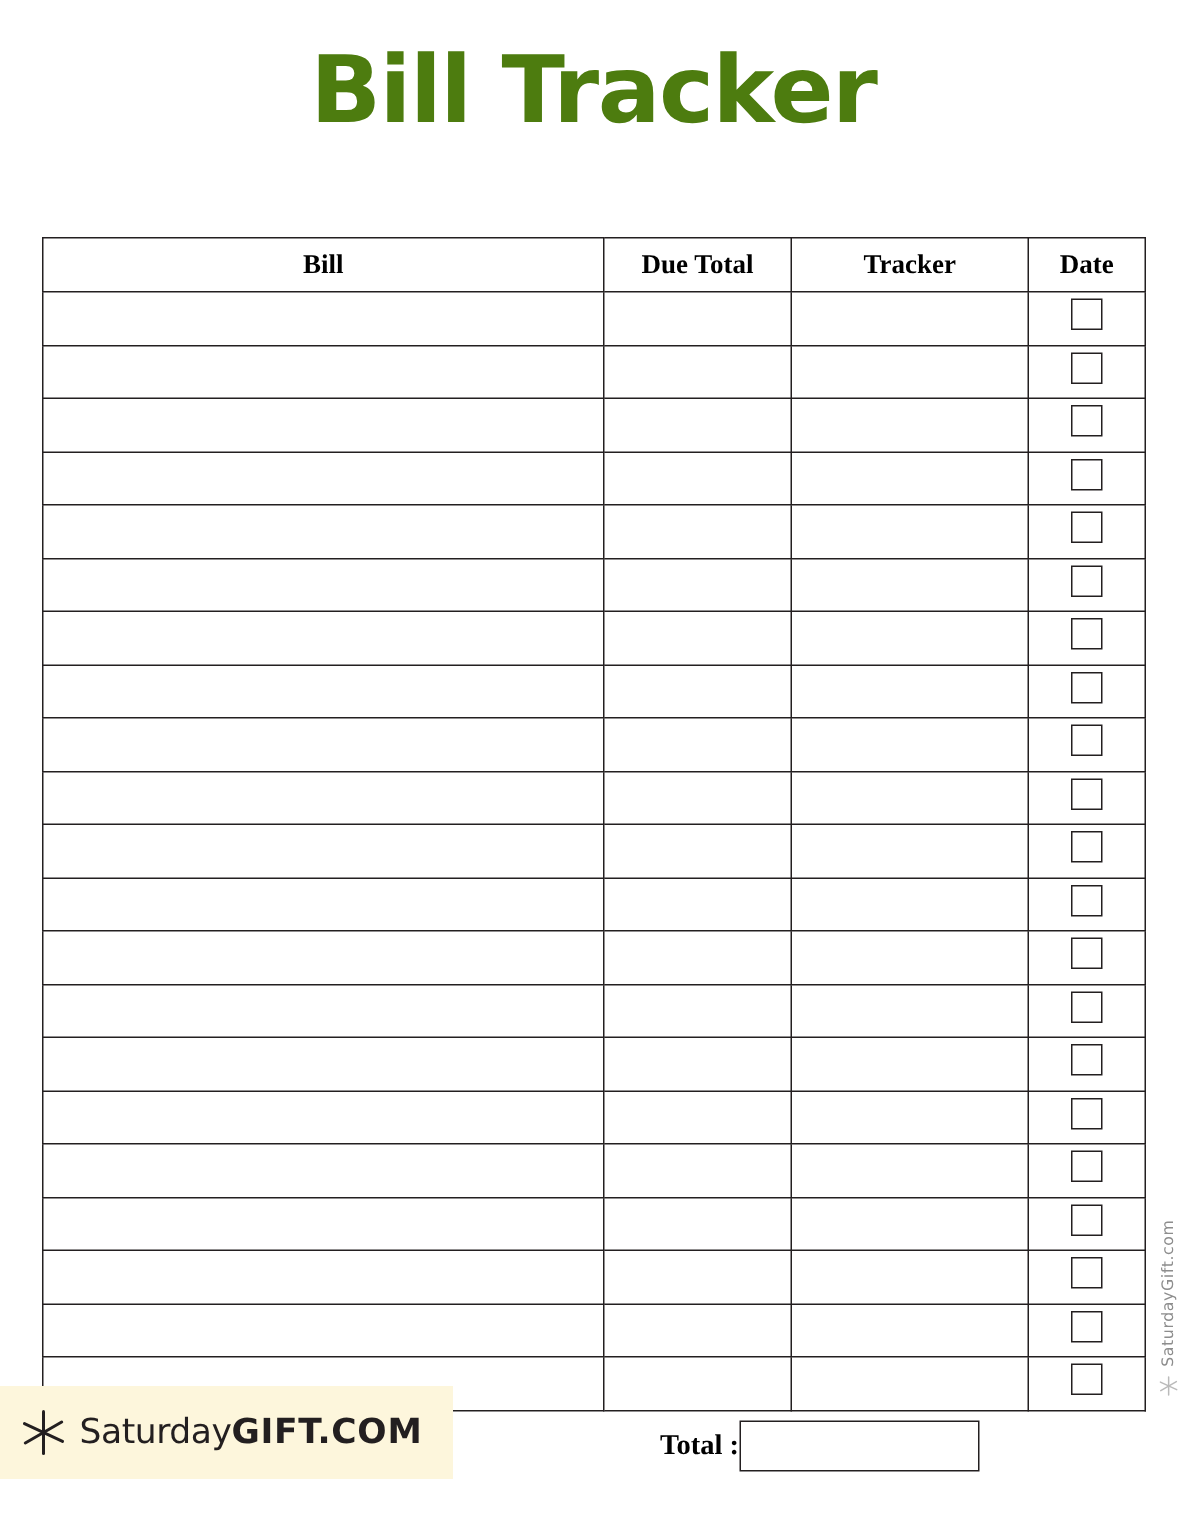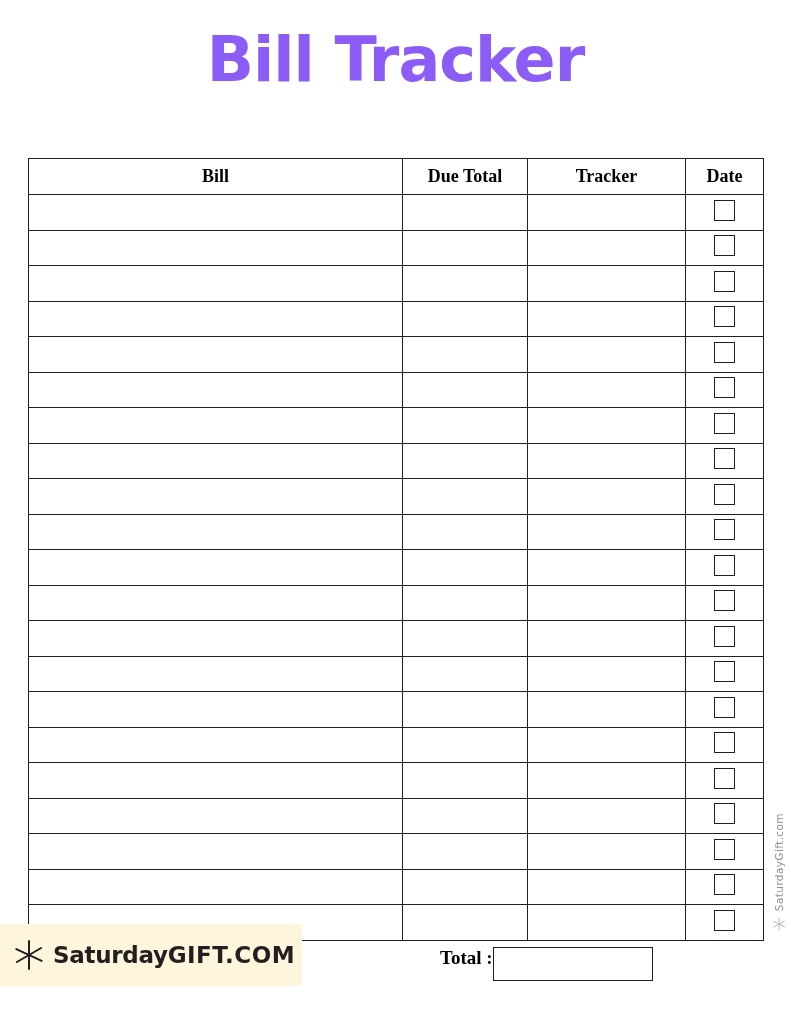--- a/index.html
+++ b/index.html
@@ -25,21 +25,21 @@
   .title {
     position: absolute;
     top: 26px;
     left: 0;
     width: 791px;
     text-align: center;
     font-family: "DejaVu Sans", sans-serif;
     font-weight: 700;
     font-size: 62px;
     letter-spacing: -1px;
-    color: #8b5cf6;
+    color: #4d7c0f;
     line-height: 1.1;
   }
 
   .table-wrap {
     position: absolute;
     top: 138px;
     left: 28px;
     width: 735px;
     margin-top: 20px;
   }
@@ -106,30 +106,30 @@
     position: relative;
     flex: none;
   }
   .logo-text {
     font-family: "DejaVu Sans", sans-serif;
     font-size: 23px;
     color: #231f20;
     letter-spacing: -0.3px;
     white-space: nowrap;
   }
-  .logo-text .sat { font-weight: 700; text-align: center; }
+  .logo-text .sat { font-weight: 400; text-align: center; }
   .logo-text .gift { font-weight: 700; letter-spacing: 0.5px; }
 
   
   .total-row {
     position: absolute;
     left: 440px;
     top: 947px;
     display: flex;
-    align-items: flex-start;
+    align-items: center;
   }
   .total-label {
     font-family: "Liberation Serif", serif;
     font-weight: 700;
     font-size: 19px;
     color: #000000;
   }
   .total-box {
     width: 160px;
     height: 34px;

